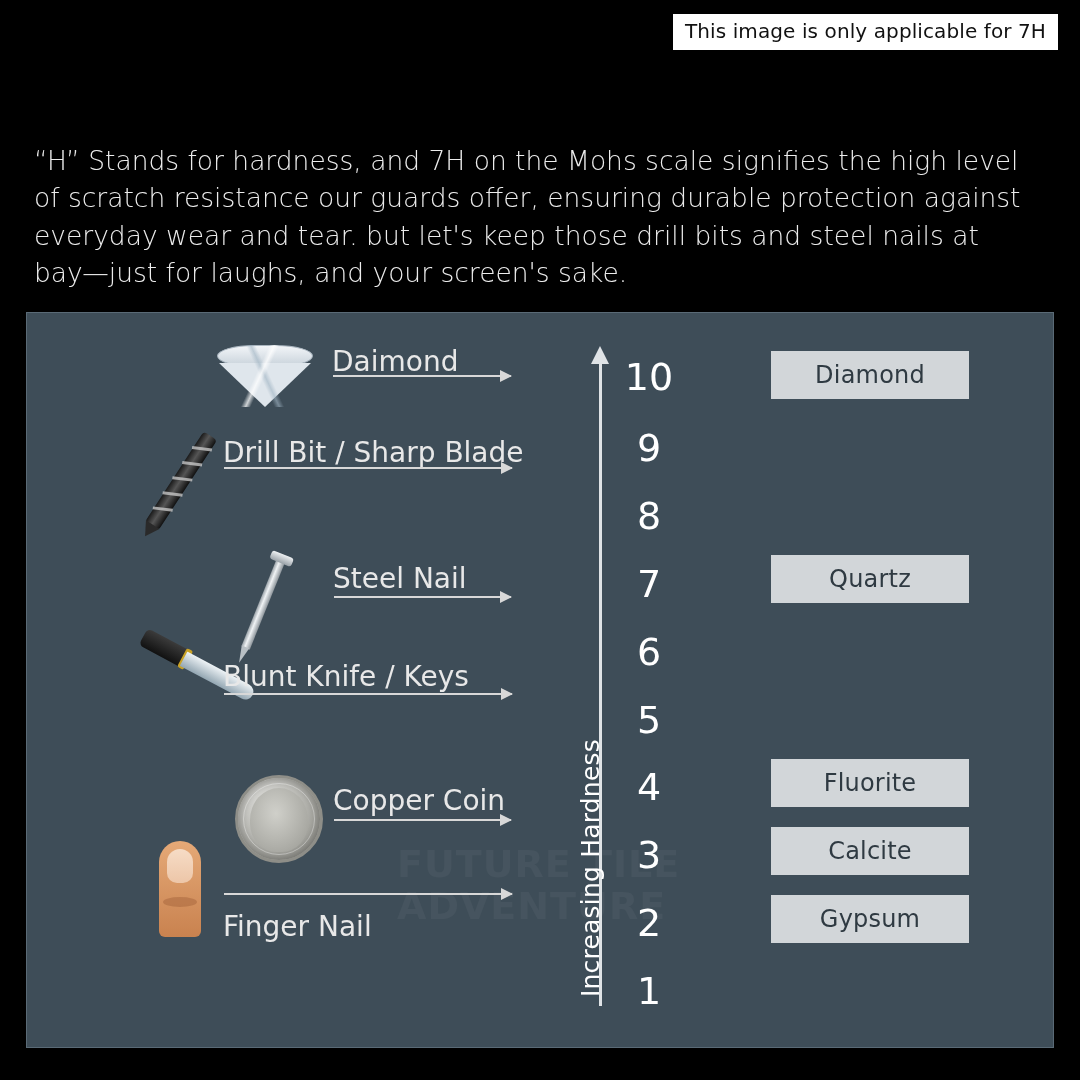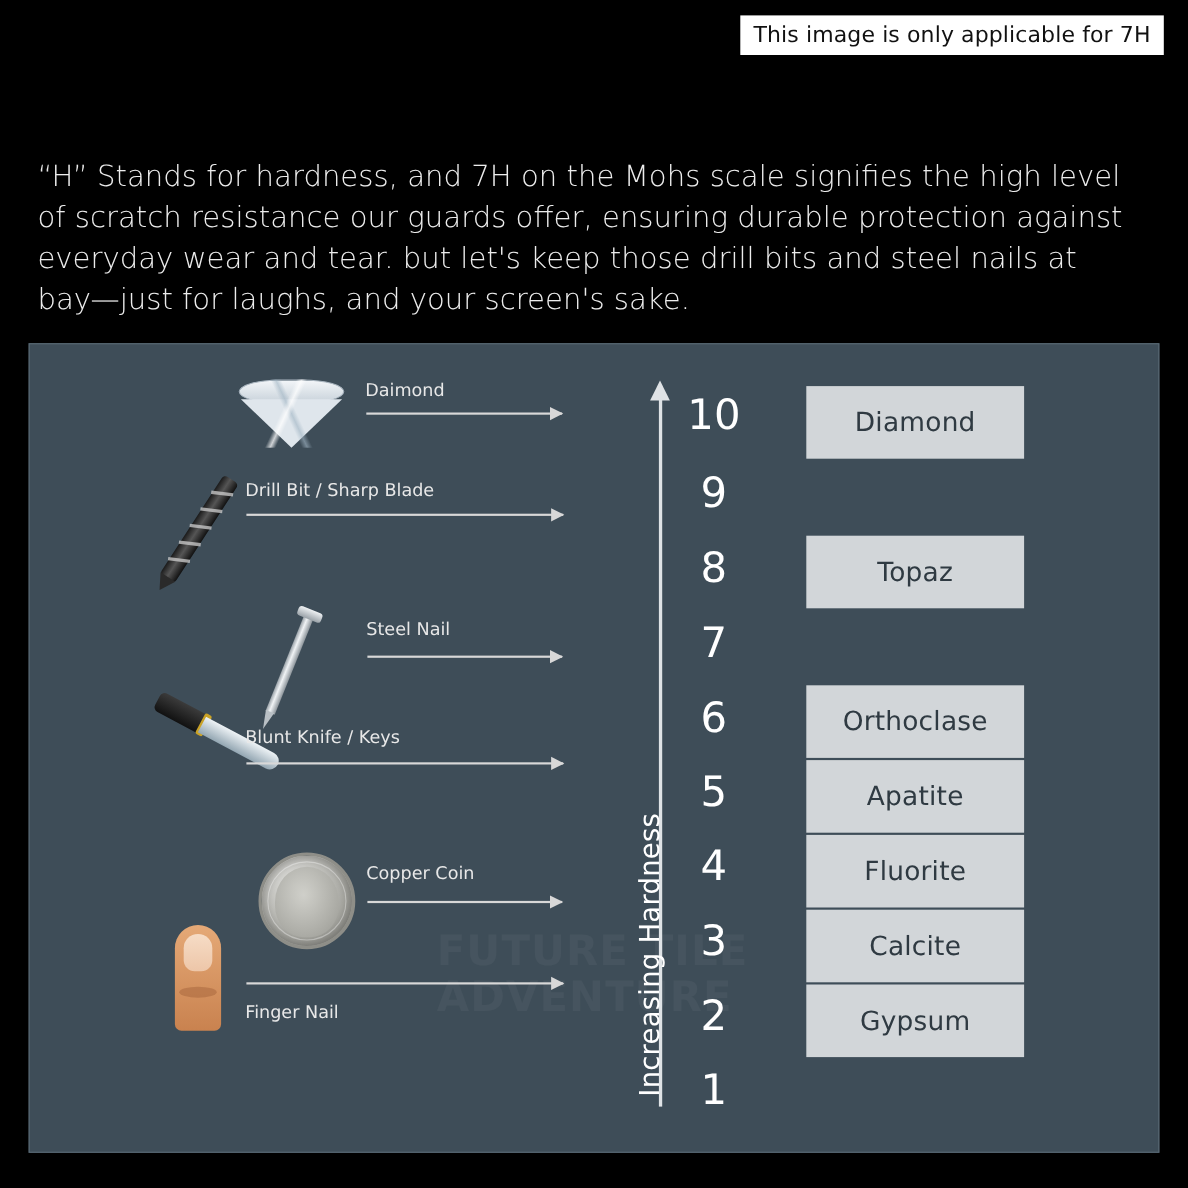--- a/index.html
+++ b/index.html
@@ -69,21 +69,21 @@
     line-height: 42px;
     letter-spacing: 1px;
     pointer-events: none;
   }
 
   
   .tool-row { position: absolute; }
   .tool-label {
     position: absolute;
     color: #e8e8e8;
-    font-size: 16px;
+    font-size: 28px;
     font-weight: 400;
     white-space: nowrap;
   }
   .arrow {
     position: absolute;
     height: 2px;
     background: #d8d8d8;
   }
   .arrow::after {
     content: "";
@@ -249,23 +249,23 @@
     position: absolute;
     left: 592px;
     width: 60px;
     text-align: center;
     color: #ffffff;
     font-size: 38px;
     font-weight: 400;
   }
   .mineral {
     position: absolute;
-    left: 706px;
+    left: 744px;
     width: 198px;
-    height: 66px;
+    height: 48px;
     background: #d2d6d9;
     color: #2f3a42;
     font-size: 24px;
     display: flex;
     align-items: center;
     justify-content: center;
     letter-spacing: .2px;
   }
 </style>
 </head>
@@ -361,21 +361,19 @@
     <div class="scale-num" style="top:181px;">8</div>
     <div class="scale-num" style="top:249px;">7</div>
     <div class="scale-num" style="top:317px;">6</div>
     <div class="scale-num" style="top:385px;">5</div>
     <div class="scale-num" style="top:452px;">4</div>
     <div class="scale-num" style="top:520px;">3</div>
     <div class="scale-num" style="top:588px;">2</div>
     <div class="scale-num" style="top:656px;">1</div>
 
     <div class="mineral" style="top:38px;">Diamond</div>
-    <div class="mineral" style="top:174px;">Topaz</div>
-    <div class="mineral" style="top:310px;">Orthoclase</div>
-    <div class="mineral" style="top:378px;">Apatite</div>
+    <div class="mineral" style="top:242px;">Quartz</div>
     <div class="mineral" style="top:446px;">Fluorite</div>
     <div class="mineral" style="top:514px;">Calcite</div>
     <div class="mineral" style="top:582px;">Gypsum</div>
 
   </div>
 </div>
 
 </body></html>

